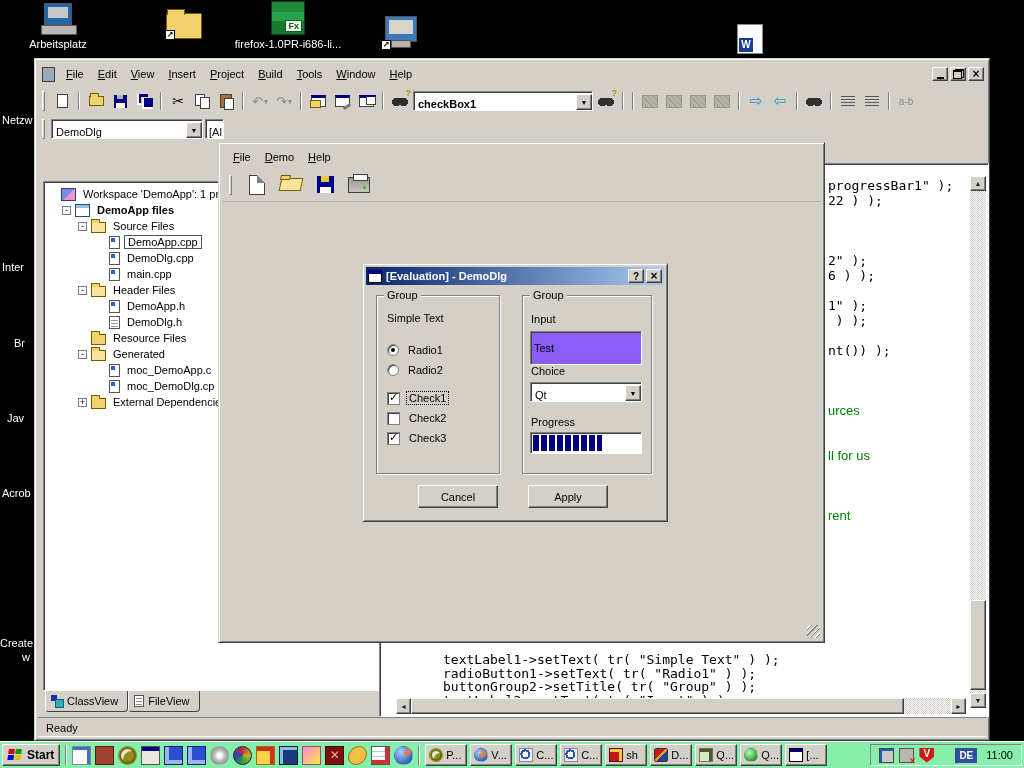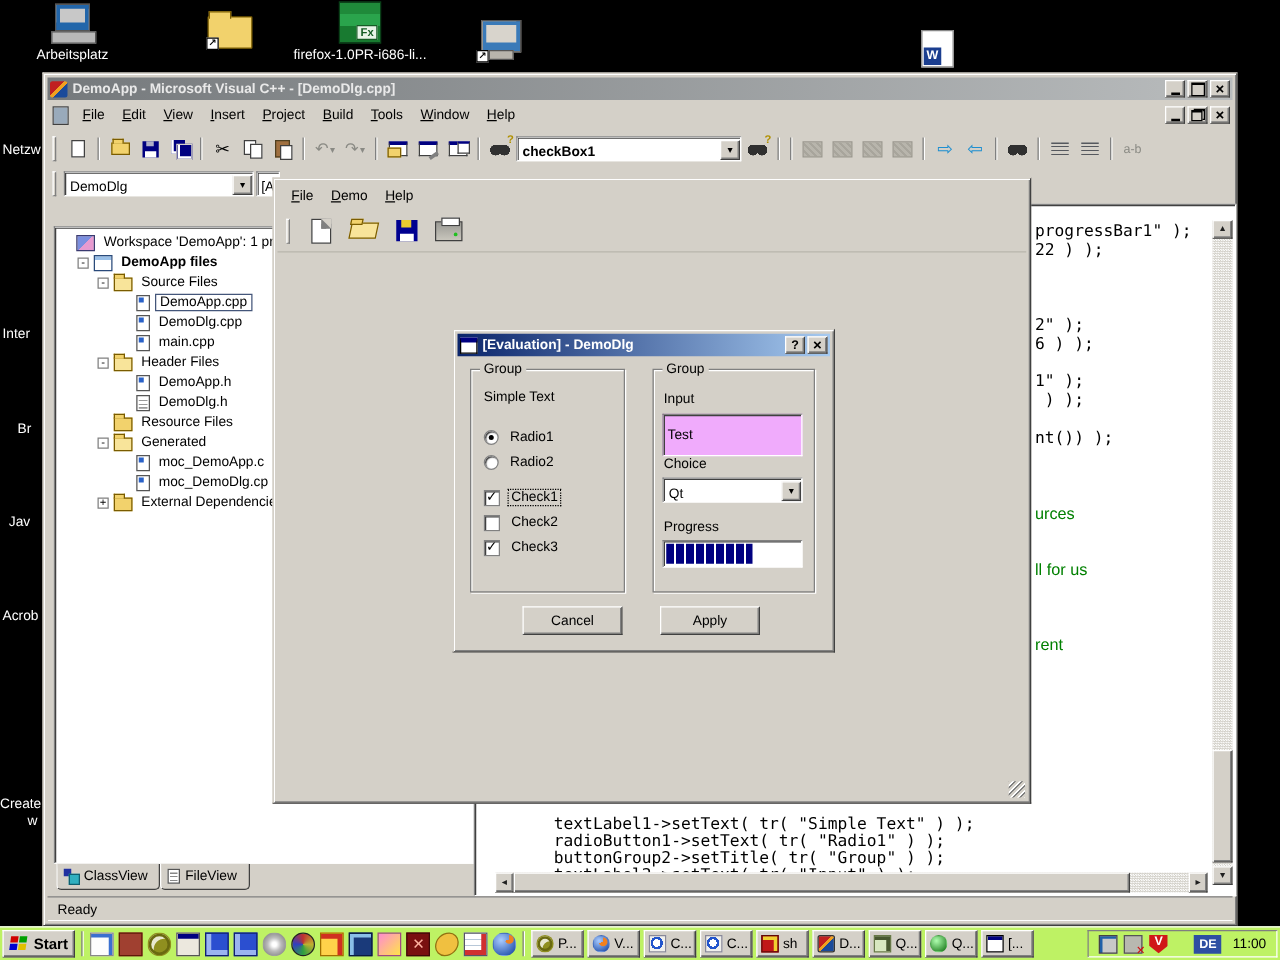--- a/index.html
+++ b/index.html
@@ -190,32 +190,32 @@
   .radio-row { height:20px; display:flex; align-items:center; gap:7px; }
   .radio-circ { width:12px; height:12px; border-radius:50%; background:#fff; border:1px solid #808080; box-shadow: inset 1px 1px 1px #404040; position:relative; flex:none; }
   .on .radio-circ::after { content:""; position:absolute; left:3px; top:3px; width:4px; height:4px; background:#000; border-radius:50%; }
   #check-list { position:absolute; left:10px; top:92px; }
   .check-row { height:20px; display:flex; align-items:center; gap:7px; }
   .checkbox { width:13px; height:13px; background:#fff; border:1px solid #808080; box-shadow: inset 1px 1px 0 #404040; display:flex; align-items:center; justify-content:center; flex:none; }
   .on .checkbox::after { content:"\2713"; font-size:11px; font-weight:bold; margin-top:-1px; }
   .focused .ctl-label { outline:1px dotted #000; }
   .ctl-label { padding:0 2px; }
   #input-label { position:absolute; left:8px; top:17px; }
-  #input-field { position:absolute; left:7px; top:35px; width:112px; height:19px; background:#f0abfc; border:1px solid; border-color:#808080 #fff #fff #808080; box-shadow: inset 1px 1px 0 #404040; font-size:11px; padding:16px 3px; }
+  #input-field { position:absolute; left:7px; top:35px; width:112px; height:19px; background:#8b5cf6; border:1px solid; border-color:#808080 #fff #fff #808080; box-shadow: inset 1px 1px 0 #404040; font-size:11px; padding:16px 3px; }
   #choice-label { position:absolute; left:8px; top:69px; }
   #choice-combo { position:absolute; left:7px; top:86px; width:112px; height:20px; }
   #progress-label { position:absolute; left:8px; top:120px; }
   #progress-bar { position:absolute; left:7px; top:136px; width:112px; height:22px; background:#fff; border:1px solid; border-color:#808080 #fff #fff #808080; box-shadow: inset 1px 1px 0 #404040; padding:2px; }
   #progress-fill { height:100%; background:repeating-linear-gradient(90deg,#000080 0 6px,#fff 6px 8px); }
   .dlg-btn { position:absolute; width:80px; height:23px; display:flex; align-items:center; justify-content:center; font-size:11px; }
   #cancel-btn { left:55px; top:221px; }
   #apply-btn { left:165px; top:221px; }
 
   
-  #taskbar { position:absolute; left:0; bottom:0; width:1024px; height:27px; background:#bef264; border-top:1px solid #fff; display:flex; align-items:center; padding:0 2px; gap:3px; z-index:50;justify-content:space-between; }
+  #taskbar { position:absolute; left:0; bottom:0; width:1024px; height:27px; background:#86efac; border-top:1px solid #fff; display:flex; align-items:center; padding:0 2px; gap:3px; z-index:50;justify-content:space-between; }
   #start-button { height:22px; display:flex; align-items:center; gap:4px; padding:0 5px; font-weight:bold; font-size:12px; }
   .start-logo { width:15px; height:13px; display:grid; grid-template-columns:6px 6px; grid-template-rows:5px 5px; gap:1px; transform:skewX(-8deg); }
   .start-logo i:nth-child(1){ background:#d00000; } .start-logo i:nth-child(2){ background:#00a000; }
   .start-logo i:nth-child(3){ background:#0000d0; } .start-logo i:nth-child(4){ background:#e0c000; }
   .tbar-sep { width:2px; height:20px; border-left:1px solid #808080; border-right:1px solid #fff; margin:0 2px; flex:none; }
   #quick-launch { display:flex; gap:4px; align-items:center; }
   .ql-icon { width:19px; height:19px; flex:none; border:1px solid transparent; }
   .compose-note-icon { background:#fdfdfd; border-color:#888; box-shadow: inset -3px 3px 0 #3a70d0; }
   .red-package-icon { background:#a04030; border-color:#601808; }
   .olive-timer-icon { background:#8f8f1f; border-radius:50%; box-shadow: inset 0 0 0 2px #6a6a10, inset 4px 4px 0 #e8e8d0; }
@@ -285,33 +285,20 @@
   <span class="edge-label">Netzw</span>
       <span class="edge-label">Inter</span>
       <span class="edge-label">Br</span>
       <span class="edge-label">Jav</span>
       <span class="edge-label">Acrob</span>
       <span class="edge-label">Create</span>
       <span class="edge-label">w</span>
     </div>
 
   <div id="vc-window" class="win3d">
-    <div class="titlebar titlebar-inactive">
-      <span class="app-icon-16 msdev-icon"></span>
-      <span>DemoApp - Microsoft Visual C++ - [DemoDlg.cpp]</span>
-      <span class="tb-buttons">
-        <span class="tb-btn raised">
-            <i class="g-min"></i>
-          </span>
-        <span class="tb-btn raised">
-            <i class="g-max"></i>
-          </span>
-        <span class="tb-btn raised g-close"></span>
-      </span>
-    </div>
 
     <div class="menubar">
       <span class="mdi-doc-icon"></span>
       <span id="vc-menus" style="display:flex;">
 
       <span class="menu-item ul1"><u>F</u>ile</span>
           <span class="menu-item ul1"><u>E</u>dit</span>
           <span class="menu-item ul1"><u>V</u>iew</span>
           <span class="menu-item ul1"><u>I</u>nsert</span>
           <span class="menu-item ul1"><u>P</u>roject</span>

